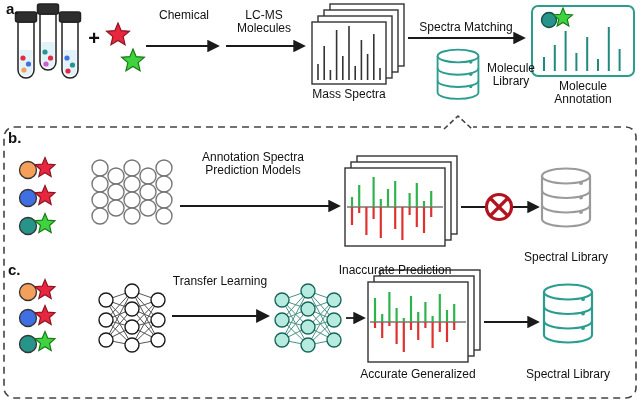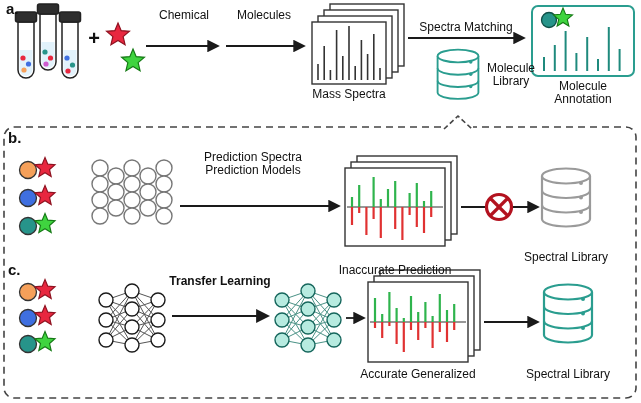--- a/index.html
+++ b/index.html
@@ -2,21 +2,21 @@
 <html><head>
 <meta charset="utf-8">
 <style>
   *{margin:0;padding:0;box-sizing:border-box}
   body{font-family:"Liberation Sans",sans-serif;background:#fff}
   .fig{position:relative;width:641px;height:403px;background:#fff;overflow:hidden}
   .fig svg{position:absolute;left:0;top:0}
   .lbl{position:absolute;font-size:12px;line-height:13px;color:#111;text-align:center;white-space:nowrap}
   .panel-letter{font-size:15px;font-weight:bold;text-align:left}
   .big-plus{font-size:20px;font-weight:bold}
-  .bold{font-weight:bold}
+  .bold{font-weight:normal}
 </style>
 </head>
 <body>
 
 <div class="fig">
 
 <svg width="641" height="403" viewBox="0 0 641 403" xmlns="http://www.w3.org/2000/svg" xmlns:xlink="http://www.w3.org/1999/xlink">
   <defs>
     <marker id="arrowhead" viewBox="0 0 10 10" refX="8.5" refY="5" markerWidth="7" markerHeight="7" orient="auto-start-reverse">
       <path d="M0,0 L10,5 L0,10 Z" fill="#1a1a1a"></path>
@@ -320,36 +320,37 @@
   <use xlink:href="#cyl" href="#cyl" transform="translate(568,292)" stroke="#2a9d8f" fill="#2a9d8f"></use>
 </svg>
 
 <div class="lbl panel-letter" style="left:6px;top:2px;width:24px">a.</div>
 <div class="lbl big-plus" style="left:84px;top:32px;width:20px">+</div>
 
 <div class="lbl" style="left:142px;top:9px;width:84px">
   <div>Chemical</div>
 </div>
 <div class="lbl" style="left:222px;top:9px;width:84px">
+  <div>LC-MS</div>
   <div>Molecules</div>
 </div>
 <div class="lbl" style="left:297px;top:88px;width:104px">Mass Spectra</div>
 <div class="lbl" style="left:407px;top:21px;width:118px">Spectra Matching</div>
 <div class="lbl" style="left:482px;top:62px;width:58px">
   <div>Molecule</div>
   <div>Library</div>
 </div>
 <div class="lbl" style="left:532px;top:80px;width:102px">
   <div>Molecule</div>
   <div>Annotation</div>
 </div>
 
 <div class="lbl panel-letter" style="left:8px;top:131px;width:24px">b.</div>
 <div class="lbl" style="left:178px;top:151px;width:150px">
-  <div>Prediction Spectra</div>
+  <div>Annotation Spectra</div>
   <div>Prediction Models</div>
 </div>
 <div class="lbl" style="left:330px;top:264px;width:130px">Inaccurate Prediction</div>
 <div class="lbl" style="left:511px;top:251px;width:110px">Spectral Library</div>
 
 <div class="lbl panel-letter" style="left:8px;top:263px;width:24px">c.</div>
 <div class="lbl bold" style="left:161px;top:275px;width:118px">
   <div>Transfer Learning</div>
 </div>
 <div class="lbl" style="left:353px;top:368px;width:130px">Accurate Generalized</div>

